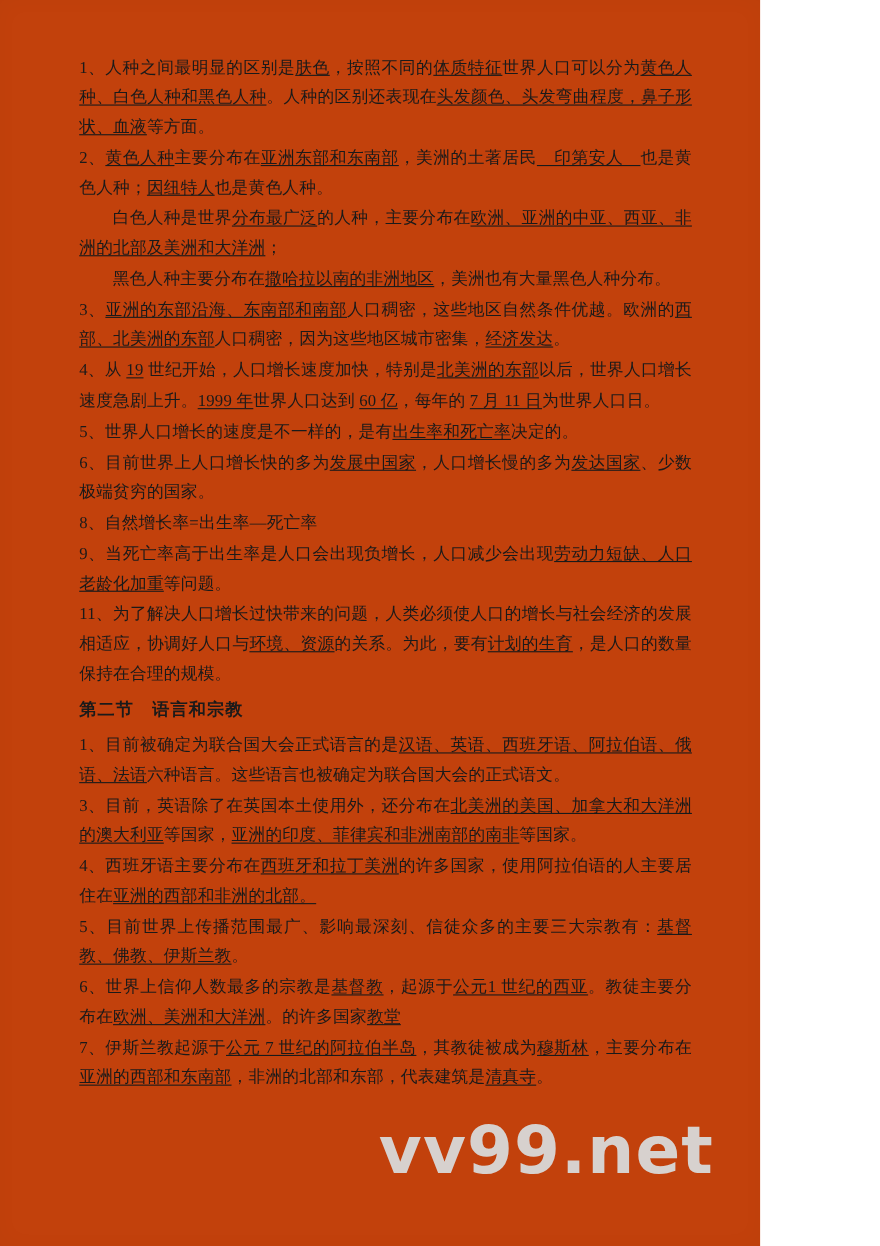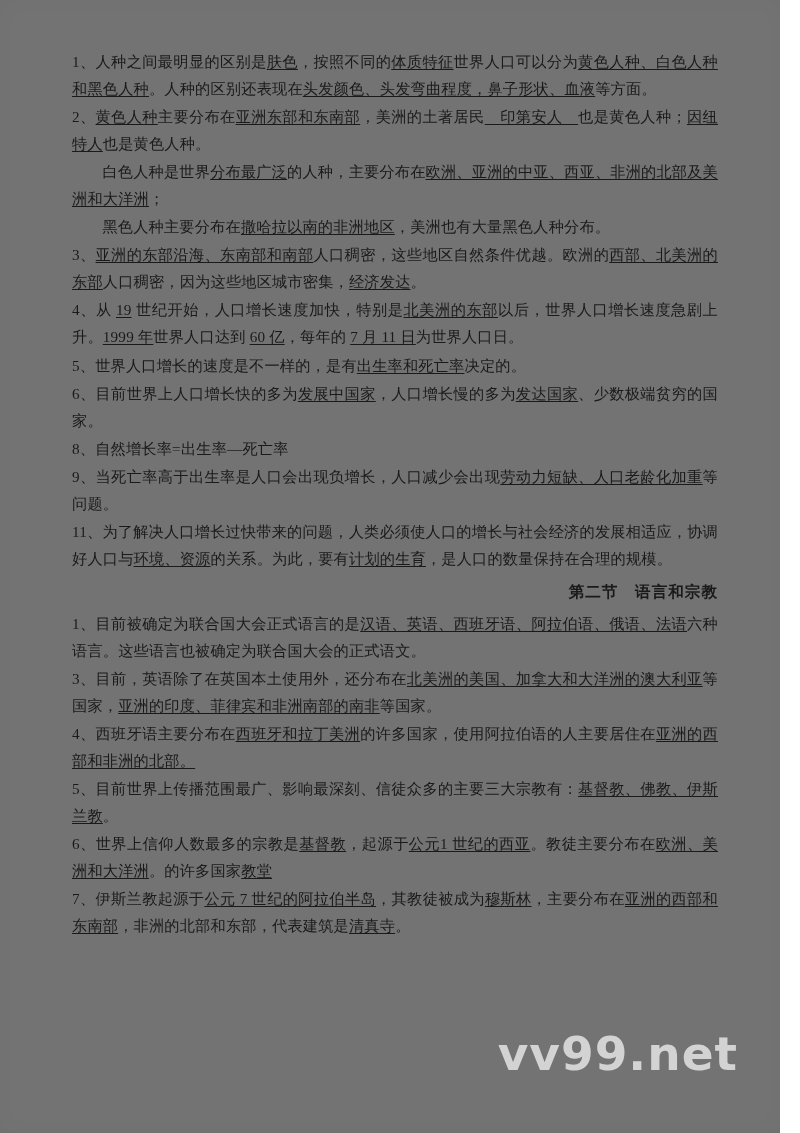--- a/index.html
+++ b/index.html
@@ -10,57 +10,57 @@
   body {
     width: 800px;
     height: 1133px;
     font-family: "Liberation Serif", "DejaVu Serif", serif;
     color: #1a1a1a;
     position: relative;
     overflow: hidden;
   }
   .page {
     position: relative;
-    width: 780px;
+    width: 691px;
     height: 1133px;
-    background: #737373;
+    background: #c2410c;
     box-sizing: border-box;
     padding: 48px 62px 40px 72px;
   }
   .doc-body {
     font-size: 15.2px;
     line-height: 1.78;
     letter-spacing: 0.2px;
     text-align: justify;
   }
   .para {
     margin: 0 0 1px 0;
     text-indent: 0;
   }
   .para.indent1 {
     text-indent: 2em;
   }
   .section-title {
-    text-align: right;
+    text-align: left;
     font-weight: bold;
     margin: 6px 0 4px 0;
     font-size: 15.6px;
     letter-spacing: 1px;
   }
   .u {
     text-decoration: underline;
     text-underline-offset: 2px;
     text-decoration-thickness: 1px;
   }
   .watermark {
     position: absolute;
     right: 42px;
     bottom: 52px;
     font-family: "DejaVu Sans", sans-serif;
-    font-size: 47px;
+    font-size: 60px;
     font-weight: bold;
     color: #d9d9d9;
     letter-spacing: 1px;
     user-select: none;
     opacity: 0.95;
   }
   
   .page::after {
     content: "";
     position: absolute;

